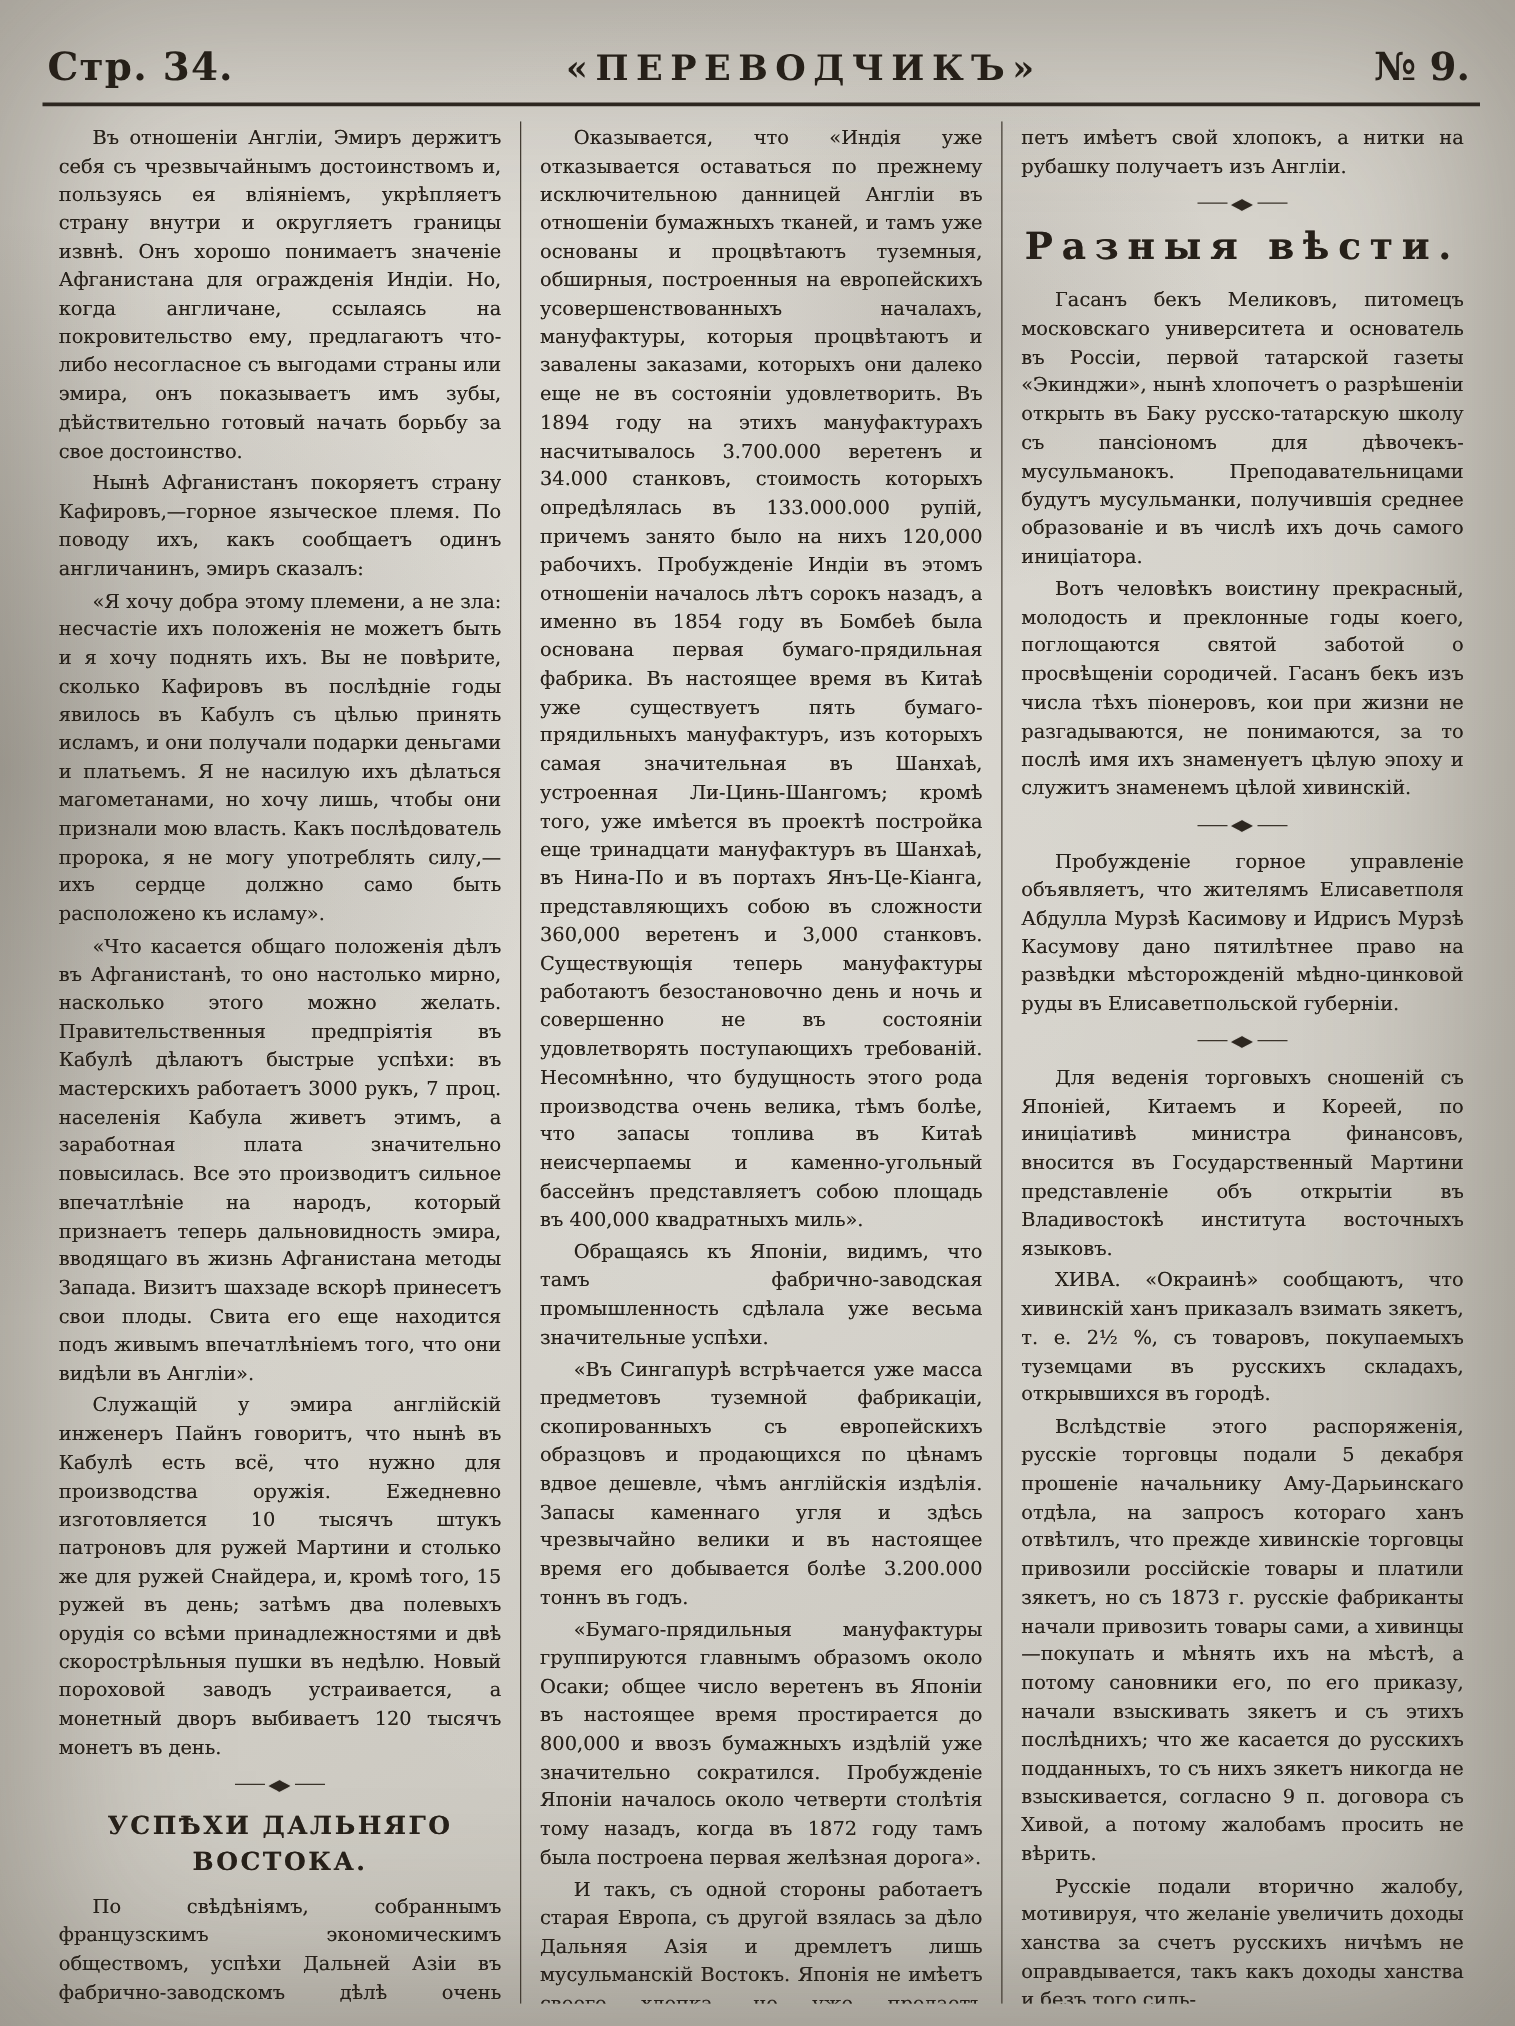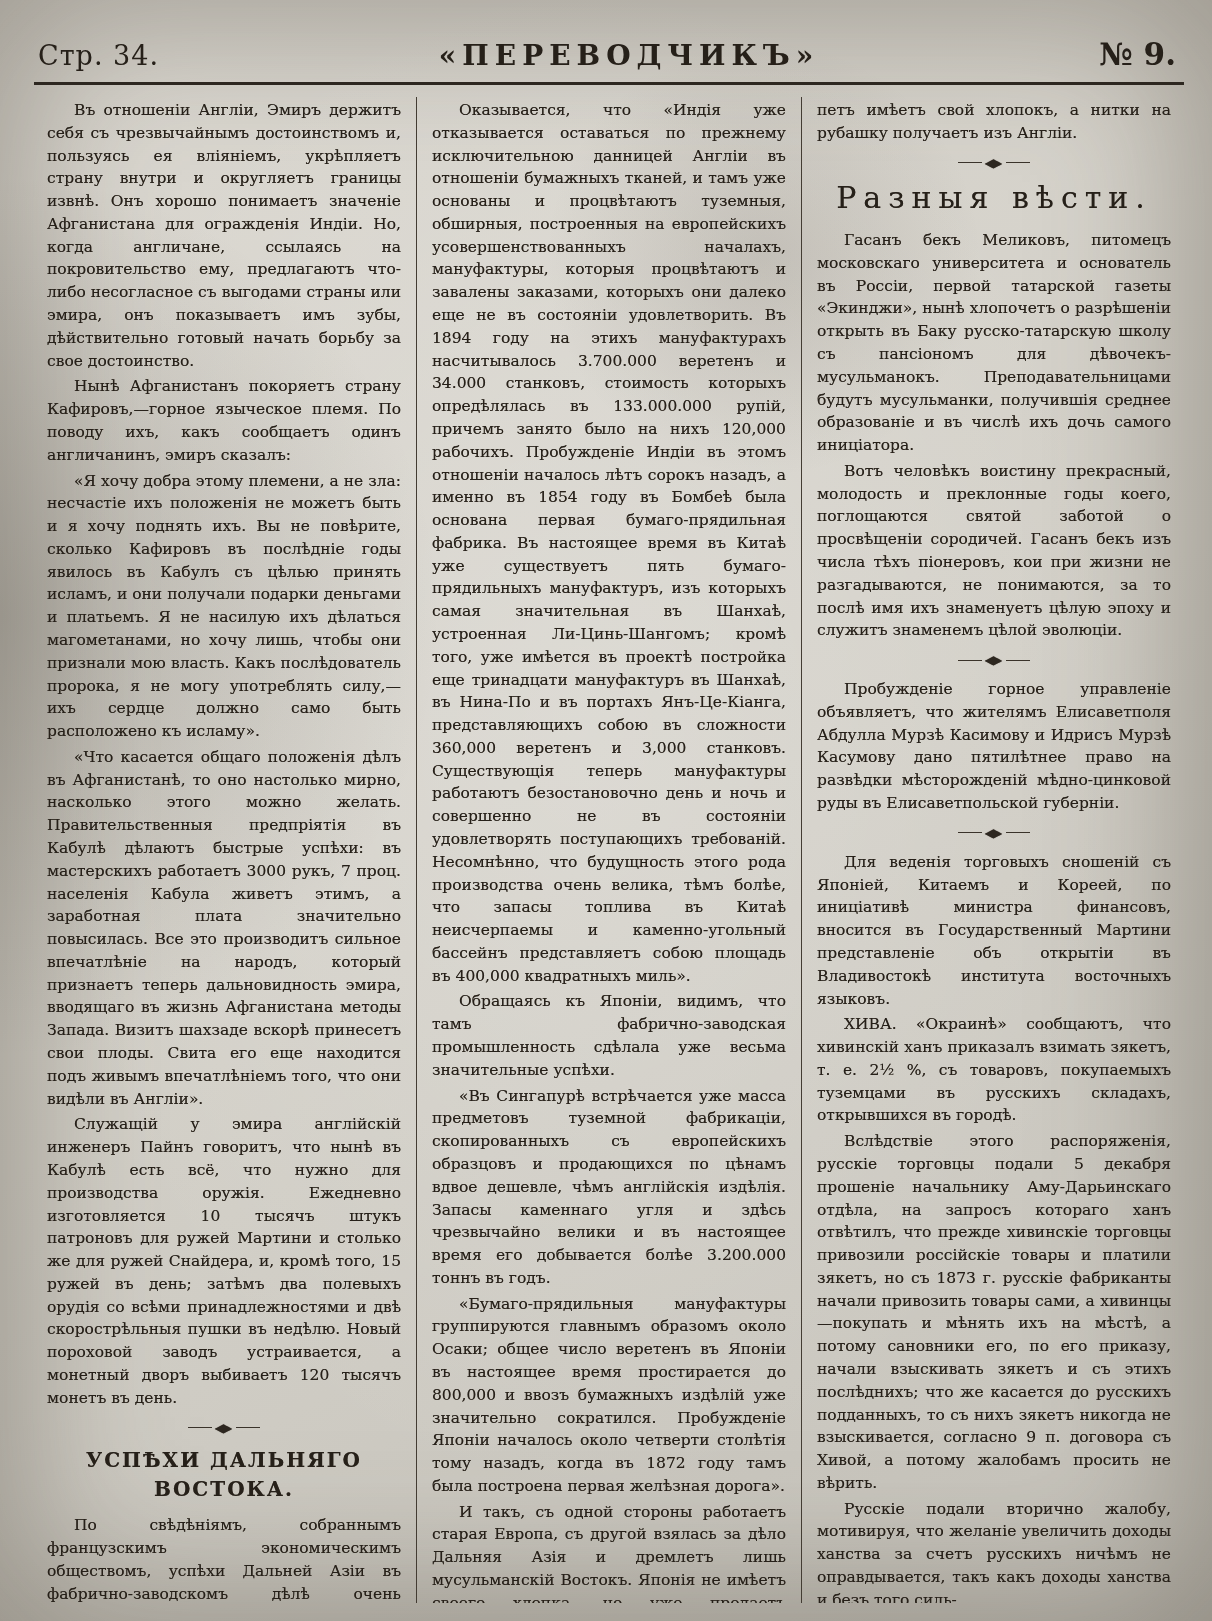--- a/index.html
+++ b/index.html
@@ -19,21 +19,21 @@
       radial-gradient(circle at 0% 38%, rgba(60,55,45,.22), transparent 28%),
       radial-gradient(ellipse at 48% 45%, rgba(255,255,255,.20), transparent 62%),
       linear-gradient(152deg, #dcd9d2 0%, #d3d0c8 52%, #c5c2ba 100%);
     box-shadow: inset 0 0 150px 25px rgba(70,62,50,0.40);
     display: flex; flex-direction: column;
   }
   .masthead {
     display: flex; align-items: baseline; justify-content: space-between;
     padding: 6px 10px 10px 6px;
   }
-  .page-num { font-size: 27px; font-weight: normal; letter-spacing: 1px; }
+  .page-num { font-size: 31px; font-weight: bold; letter-spacing: 1px; }
   .mast-title { font-size: 28px; font-weight: bold; letter-spacing: 6px; text-align: center; }
   .issue-num { font-size: 31px; font-weight: bold; }
   .head-rule { border: none; border-top: 3px solid #2d2720; margin: 0 2px; }
   .columns {
     flex: 1;
     display: flex;
     margin-top: 12px;
     overflow: hidden;
   }
   .col {
@@ -54,21 +54,21 @@
     text-align: center;
     font-size: 20px;
     font-weight: bold;
     letter-spacing: 2px;
     text-indent: 0;
   }
   .big-head {
     margin: 6px 0 14px 0;
     text-align: center;
     font-size: 30px;
-    font-weight: normal;
+    font-weight: bold;
     letter-spacing: 7px;
     line-height: 1.15;
     text-indent: 0;
     white-space: nowrap;
   }
   .ornament {
     display: flex; align-items: center; justify-content: center;
     margin: 10px 0 10px 0;
     height: 16px;
   }
@@ -119,21 +119,21 @@
 
     <section class="col">
       <p class="para cont">петъ имѣетъ свой хлопокъ, а нитки на рубашку получаетъ изъ Англіи.</p>
       <div class="ornament">
         <span class="orn-line"></span>
         <span class="orn-glyph">◆</span>
         <span class="orn-line"></span>
       </div>
       <h2 class="big-head">Разныя вѣсти.</h2>
       <p class="para">Гасанъ бекъ Меликовъ, питомецъ московскаго университета и основатель въ Россіи, первой татарской газеты «Экинджи», нынѣ хлопочетъ о разрѣшеніи открыть въ Баку русско-татарскую школу съ пансіономъ для дѣвочекъ-мусульманокъ. Преподавательницами будутъ мусульманки, получившія среднее образованіе и въ числѣ ихъ дочь самого иниціатора.</p>
-      <p class="para">Вотъ человѣкъ воистину прекрасный, молодость и преклонные годы коего, поглощаются святой заботой о просвѣщеніи сородичей. Гасанъ бекъ изъ числа тѣхъ піонеровъ, кои при жизни не разгадываются, не понимаются, за то послѣ имя ихъ знаменуетъ цѣлую эпоху и служитъ знаменемъ цѣлой эволюціи.</p>
+      <p class="para">Вотъ человѣкъ воистину прекрасный, молодость и преклонные годы коего, поглощаются святой заботой о просвѣщеніи сородичей. Гасанъ бекъ изъ числа тѣхъ піонеровъ, кои при жизни не разгадываются, не понимаются, за то послѣ имя ихъ знаменуетъ цѣлую эпоху и служитъ знаменемъ цѣлой хивинскій.</p>
       <div class="ornament">
         <span class="orn-line"></span>
         <span class="orn-glyph">◆</span>
         <span class="orn-line"></span>
       </div>
       <p class="para">Пробужденіе горное управленіе объявляетъ, что жителямъ Елисаветполя Абдулла Мурзѣ Касимову и Идрисъ Мурзѣ Касумову дано пятилѣтнее право на развѣдки мѣсторожденій мѣдно-цинковой руды въ Елисаветпольской губерніи.</p>
       <div class="ornament">
         <span class="orn-line"></span>
         <span class="orn-glyph">◆</span>
         <span class="orn-line"></span>

